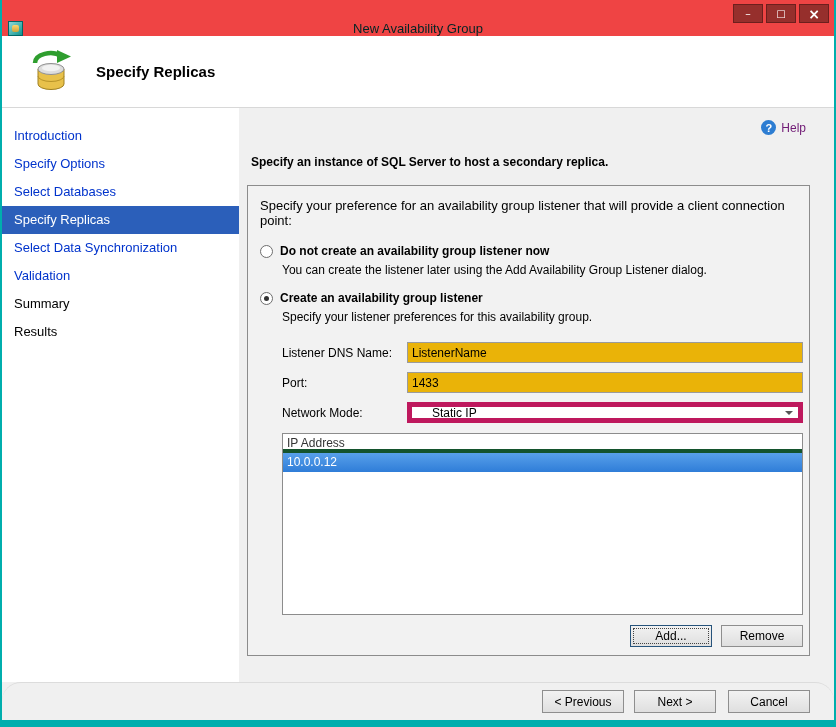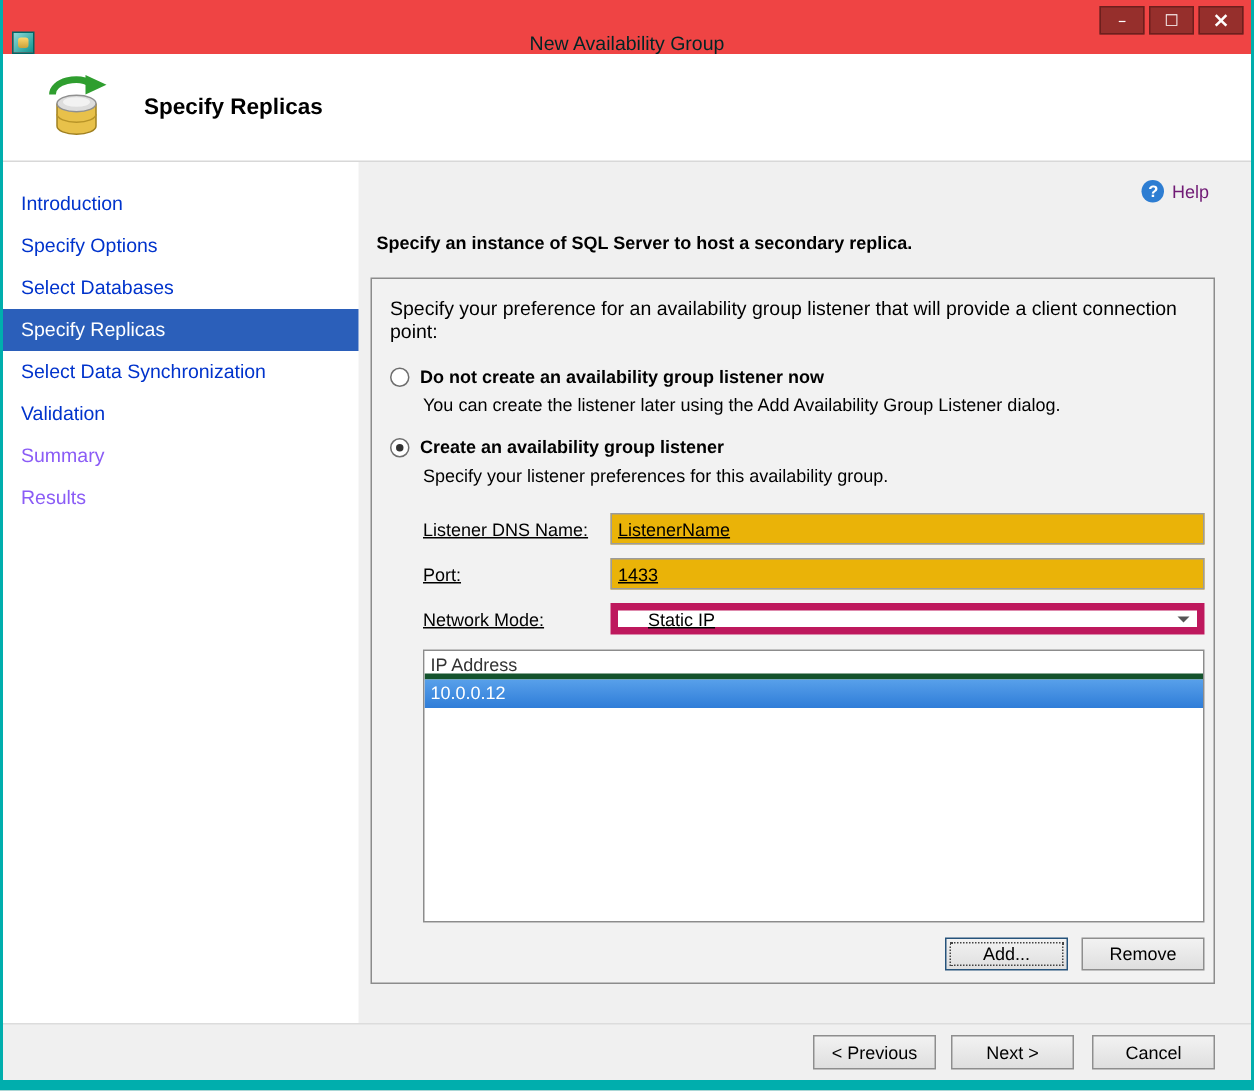--- a/index.html
+++ b/index.html
@@ -52,21 +52,21 @@
   
   .body{ flex:1; display:flex; min-height:0; background:#F0F0F0; }
 
   .sidebar{ width:237px; flex:0 0 auto; background:#fff; padding-top:14px; }
   .side-item{
     height:28px; line-height:28px; padding-left:12px;
     font-size:13px; white-space:nowrap;
   }
   .side-item.link{ color:#0033CC; cursor:pointer; }
   .side-item.active{ background:#2B5FBA; color:#fff; }
-  .side-item.disabled{ color:#8b5cf6; }
+  .side-item.disabled{ color:#000000; }
 
   .main{ flex:1; display:flex; flex-direction:column; padding:6px 24px 0 4px; min-width:0; }
 
   .help-row{ display:flex; justify-content:flex-end; align-items:center; gap:5px; margin:6px 4px 0 0; }
   .help-icon{
     width:15px; height:15px; border-radius:50%; background:#2D7DD2; color:#fff;
     font-size:11px; font-weight:bold; display:flex; align-items:center; justify-content:center;
   }
   .help-label{ font-size:12px; color:#701a75; cursor:pointer; }
 
@@ -98,21 +98,21 @@
     background:#fff; position:relative; flex:0 0 auto; cursor:pointer;
   }
   .radio.checked::after{
     content:""; position:absolute; inset:3px; border-radius:50%; background:#333;
   }
   .radio-label{ font-size:12px; font-weight:bold; cursor:pointer; }
   .radio-desc{ font-size:12px; margin:5px 0 2px 24px; }
 
   .form{
     margin:16px 0 0 24px; display:grid;
-    grid-template-columns:125px 1fr; row-gap:9px; align-items:center;text-decoration:underline;
+    grid-template-columns:125px 1fr; row-gap:9px; align-items:center;
   }
   .form label{ font-size:12px; }
   .textbox{
     height:21px; border:1px solid #9B9B9B; background:#eab308;
     font-size:12px; padding:0 4px; width:100%;
     font-family:"Liberation Sans",sans-serif;
   }
   .select{
     height:21px; border:5px solid #be185d; background:#fff;
     font-size:12px; display:flex; align-items:center; padding-left:20px; cursor:pointer;
@@ -141,21 +141,21 @@
   .btn.focused{
     border:1px solid #26537B;
     outline:1px dotted #444; outline-offset:-4px;
   }
 
   
   .footer{
     height:38px; flex:0 0 auto; background:#F0F0F0;
     border-top:1px solid #DCDCDC;
     display:flex; align-items:center; justify-content:flex-end;
-    gap:10px; padding-right:24px;
+    gap:10px; padding-right:24px;border-radius:23px;
   }
   .footer .btn{ height:23px; }
   .footer .btn.cancel{ margin-left:2px; }
 
   .bottom-strip{ height:7px; flex:0 0 auto; background:#00AEAD; }
 </style>
 </head>
 <body>
 
 <div class="window">

